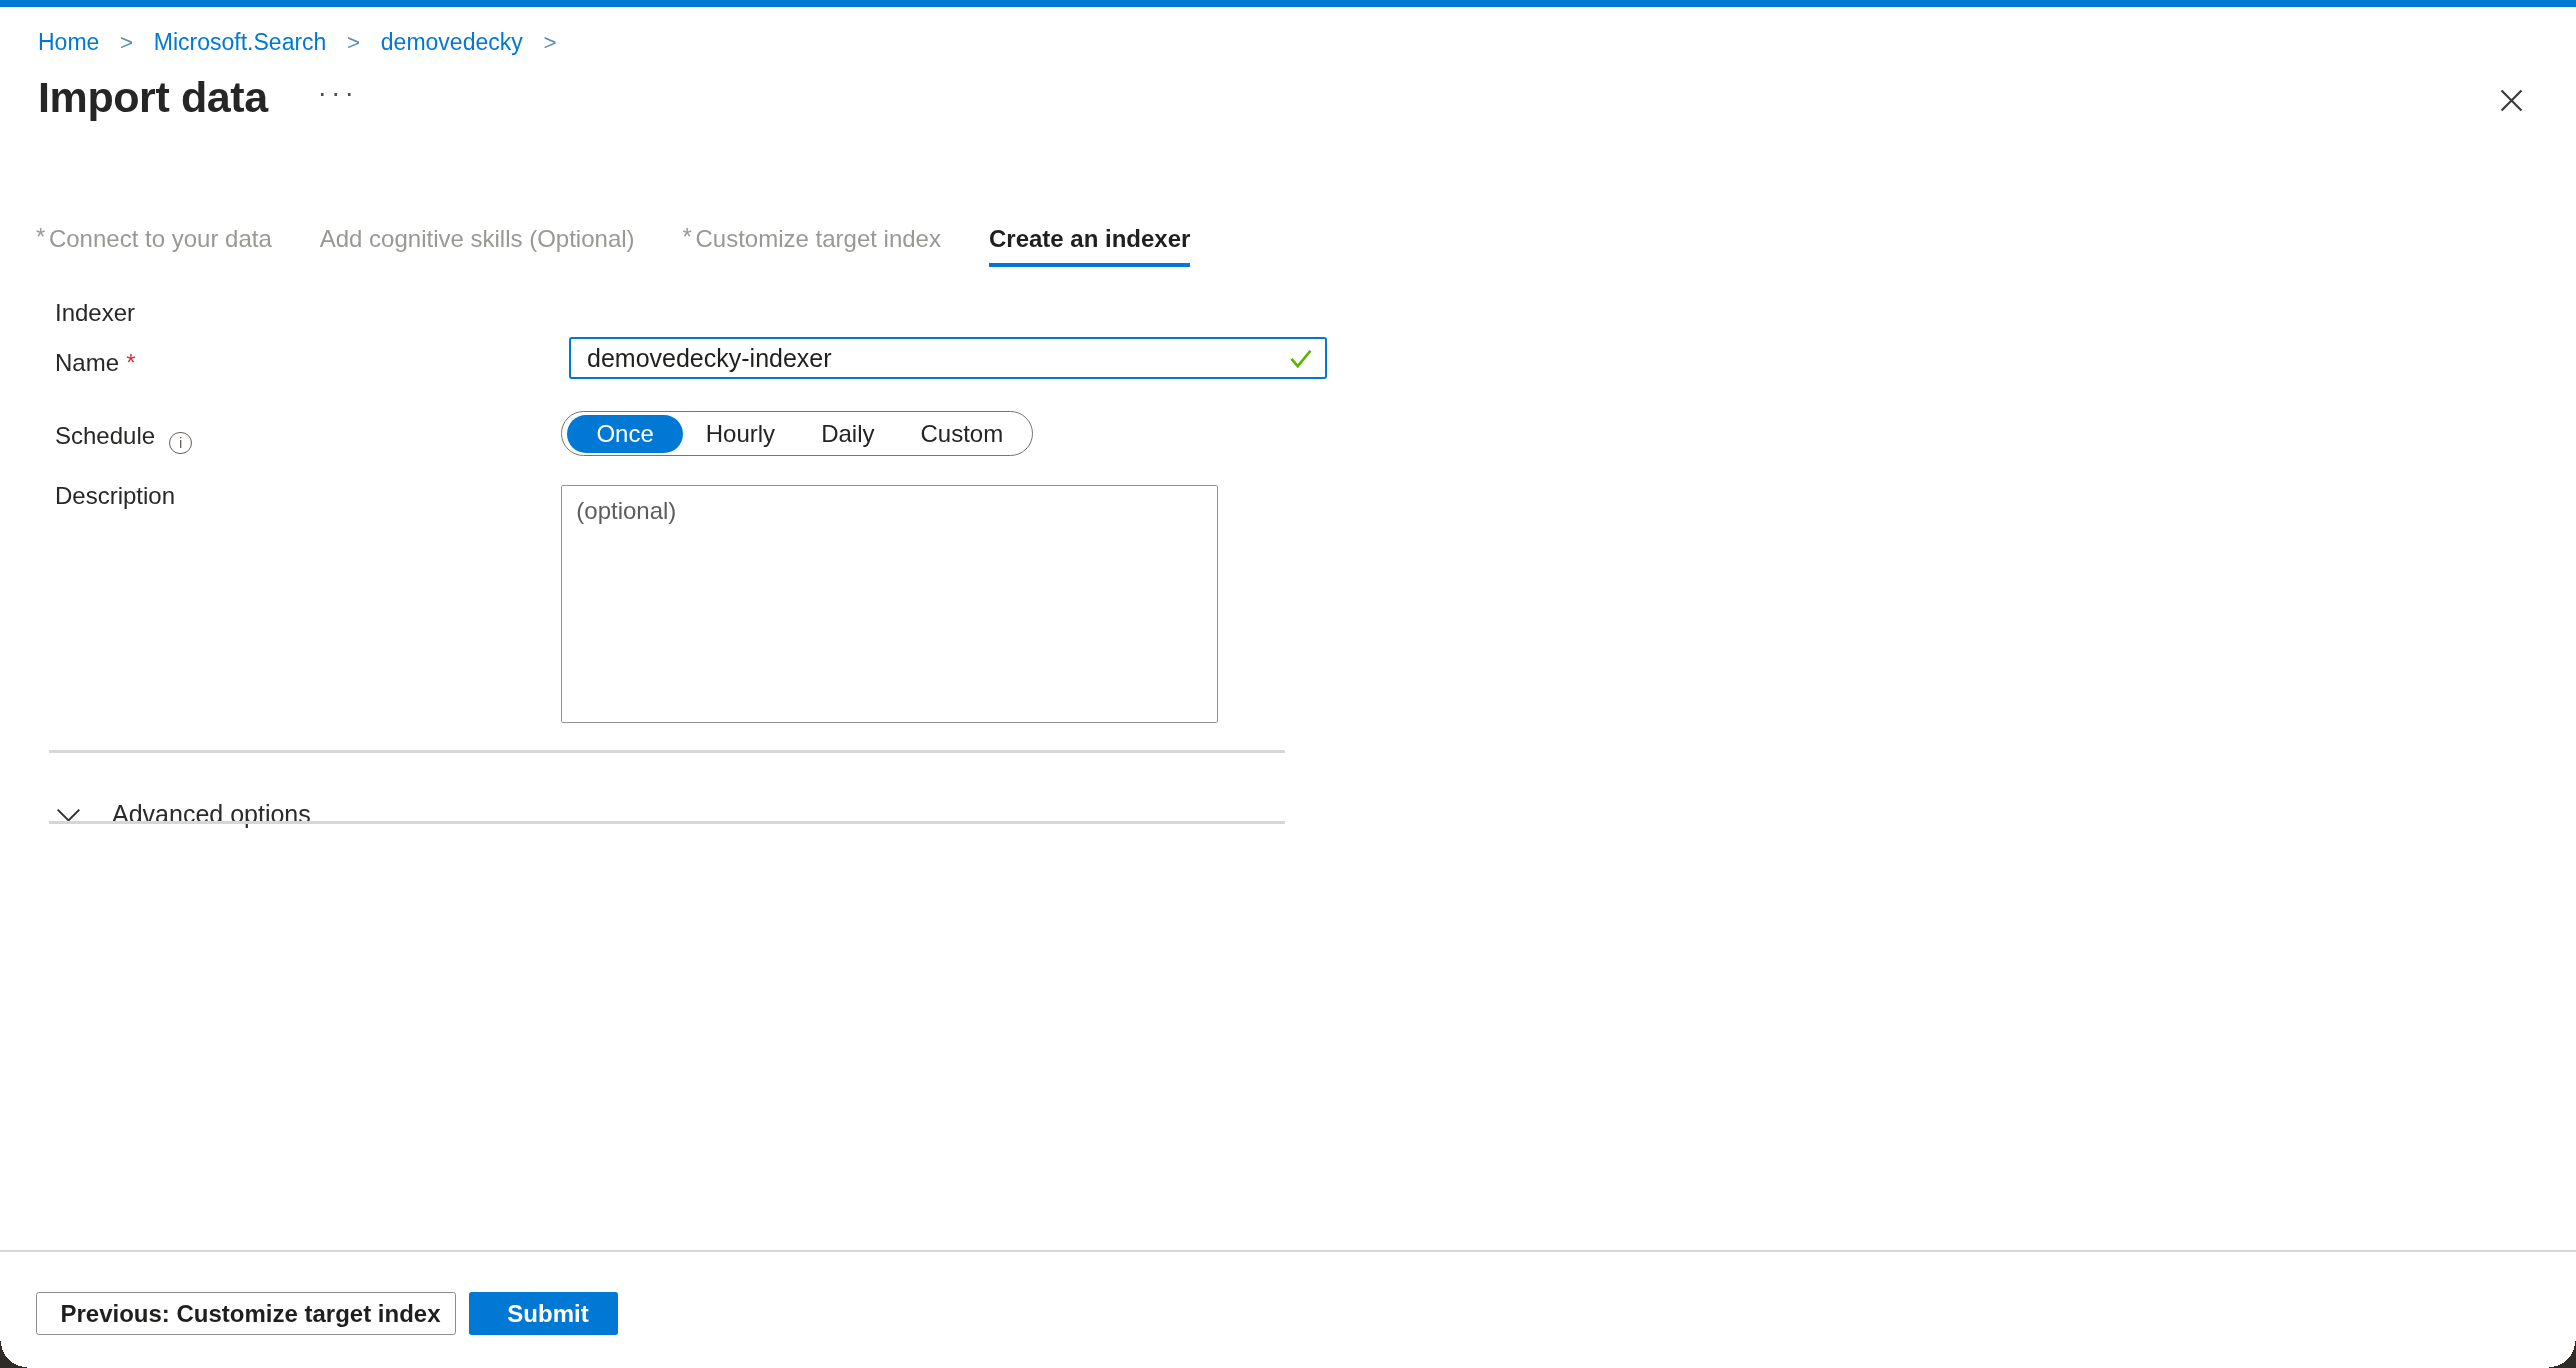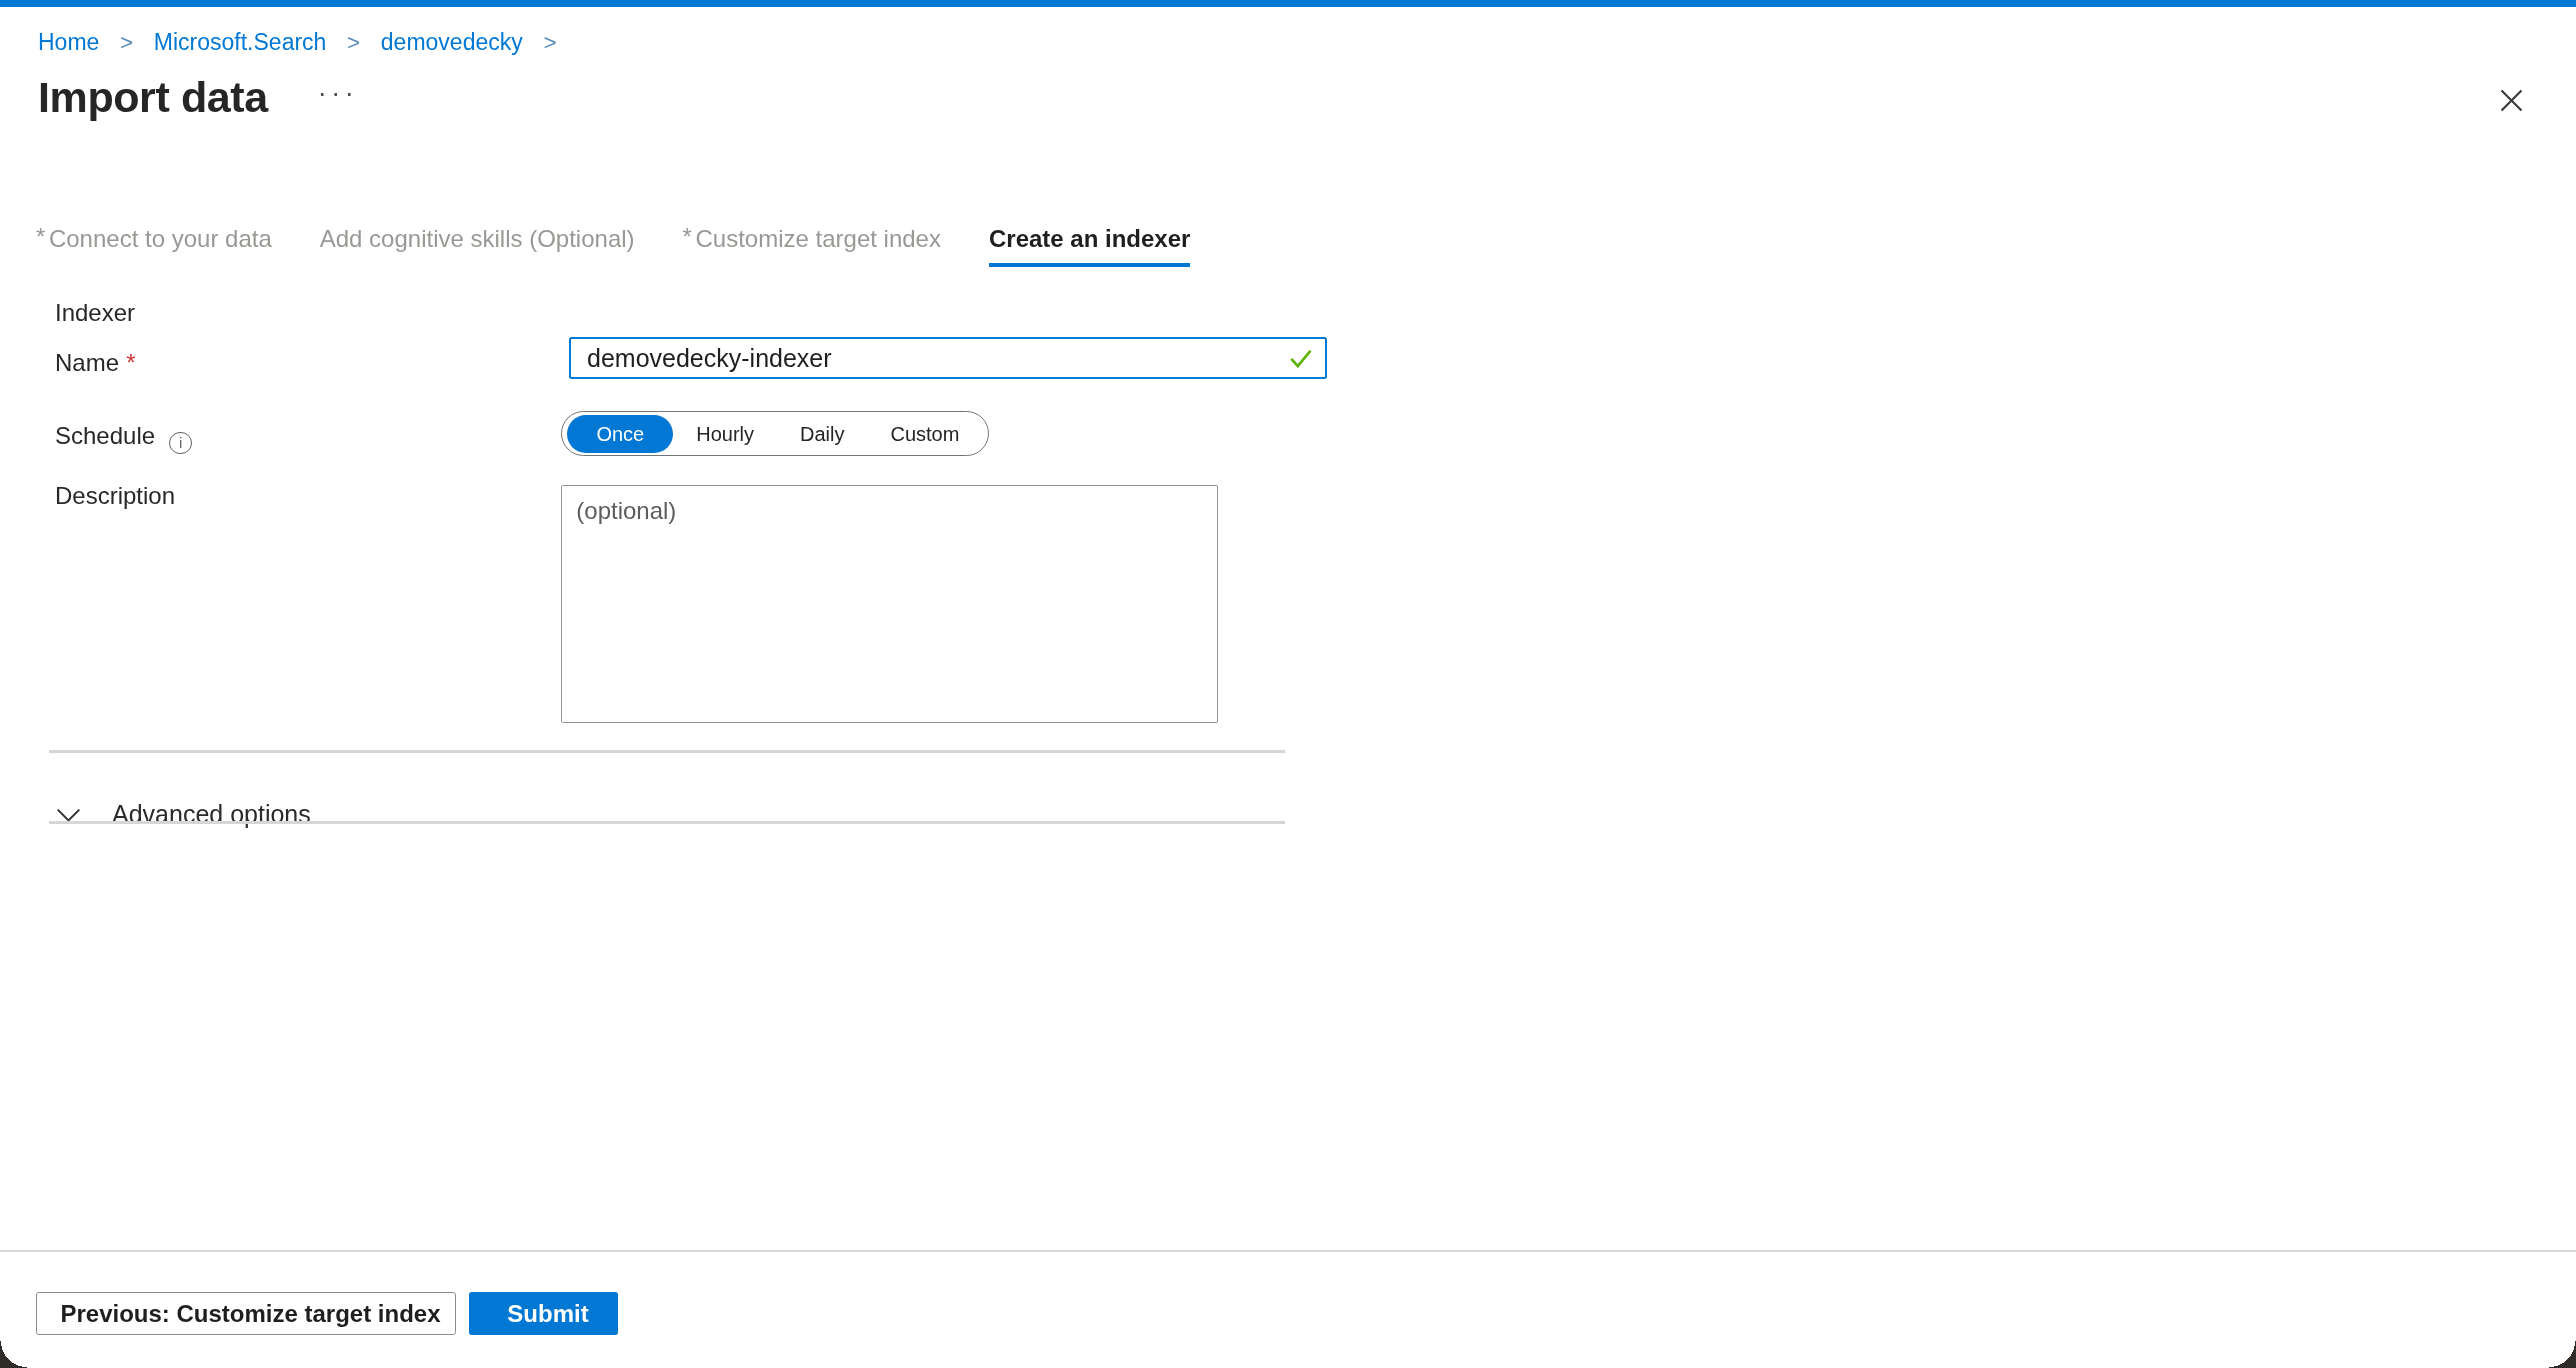--- a/index.html
+++ b/index.html
@@ -37,21 +37,21 @@
                 font-family:"Liberation Sans", sans-serif; outline:none; }
   .valid-check { position:absolute; right:12.5px; top:50%; transform:translateY(-50%); width:29px; height:29px; }
   .valid-check svg { width:29px; height:29px; stroke:#5db300; stroke-width:3; fill:none; }
 
   .info-icon { display:inline-block; width:22.4px; height:22.4px; border:1.8px solid #66615e; border-radius:50%;
                color:#66615e; font-size:15px; line-height:19px; text-align:center; margin-left:14.3px;
                vertical-align:-3.6px; cursor:pointer; font-style:normal; }
 
   .segmented { position:absolute; left:561px; top:411px; height:45px; display:inline-flex; align-items:center;
                border:1.8px solid #757575; border-radius:23px; background:#fff; padding:0 5.4px; }
-  .seg-opt { font-size:20px; color:#252423; padding:0 23px; cursor:pointer; line-height:38px; border-radius:19px; }
+  .seg-opt { font-size:24px; color:#252423; padding:0 23px; cursor:pointer; line-height:38px; border-radius:19px; }
   .seg-opt.selected { background:#0078d4; color:#ffffff; padding:0 29px; }
 
   .desc-textarea { position:absolute; left:561px; top:485px; width:657px; height:238px;
                    border:1.8px solid #919191; border-radius:1.8px; resize:none; outline:none;
                    font-size:24px; color:#201f1e; padding:10.7px 14.3px;
                    font-family:"Liberation Sans", sans-serif; }
   .desc-textarea::placeholder { color:#5f5d5b; opacity:1; }
 
   .divider { position:absolute; left:49px; width:1236px; height:2.7px; background:#d8d6d4; }
   .adv-row { position:absolute; left:55px; top:767px; display:flex; align-items:center; cursor:pointer;margin-top:33px; }

